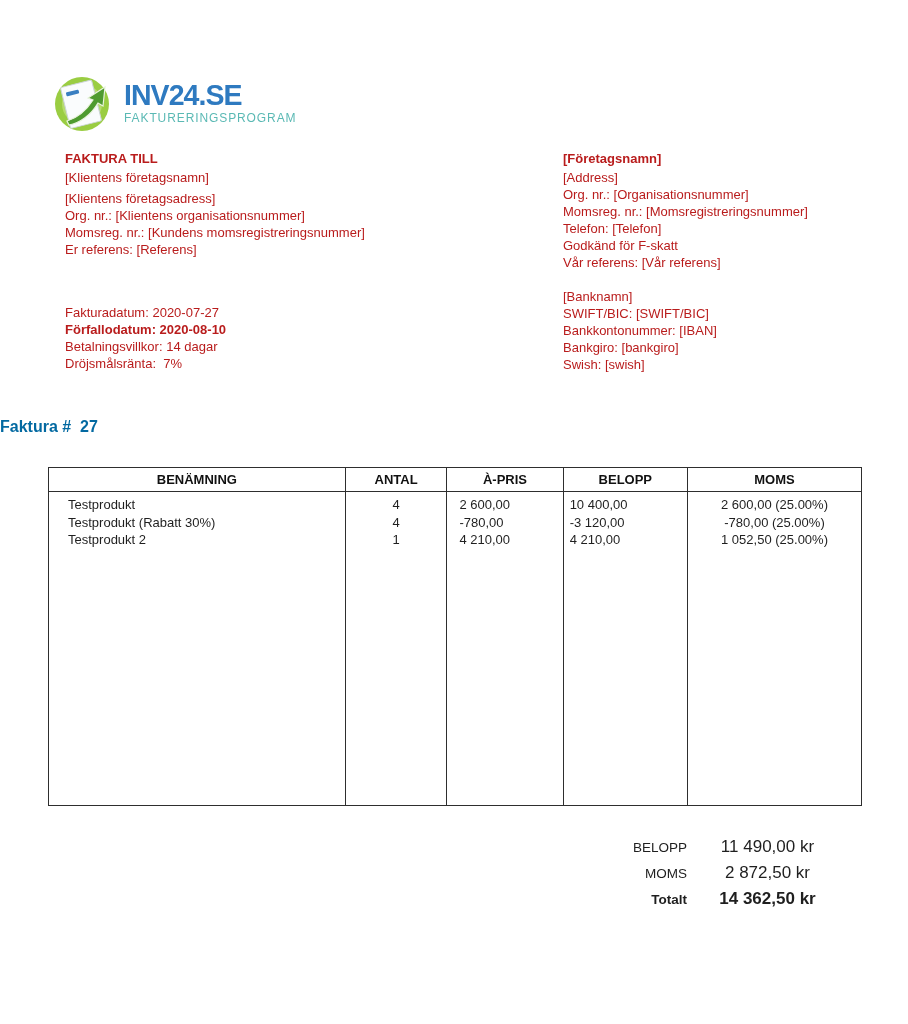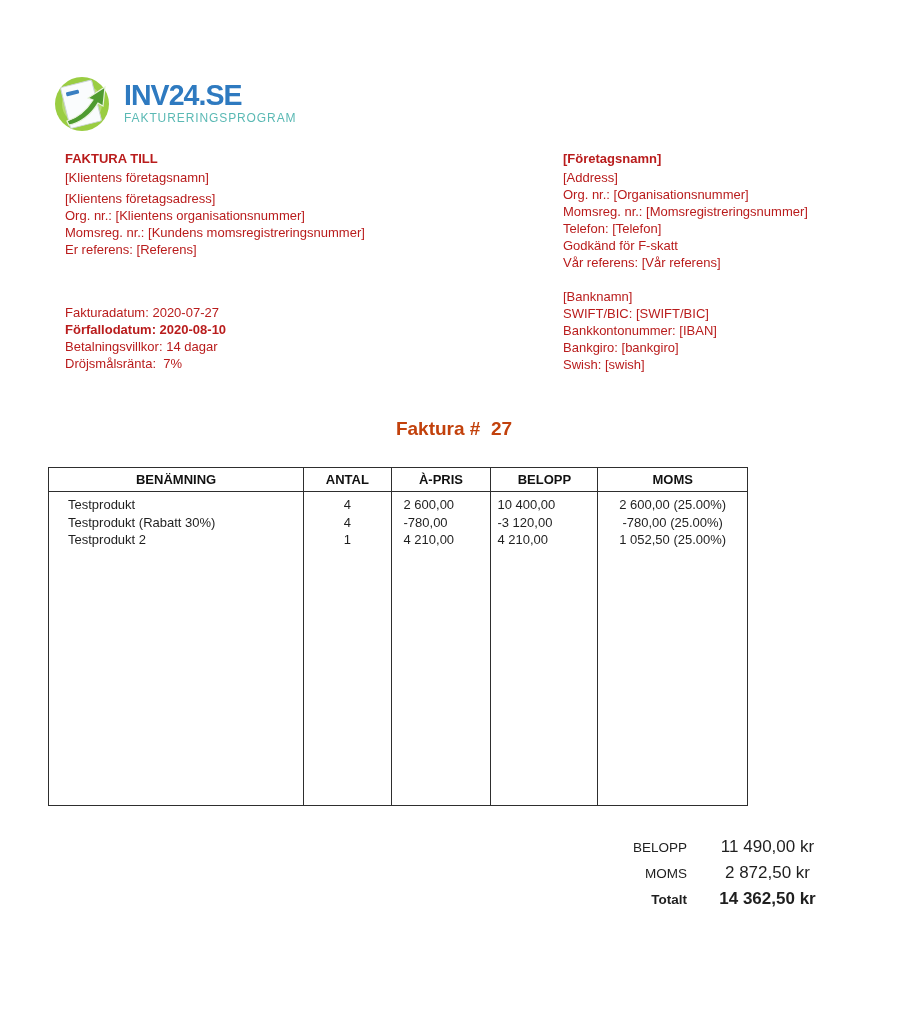--- a/index.html
+++ b/index.html
@@ -35,27 +35,27 @@
   .gap-after { margin-bottom: 4px; }
   .bill-to   { left: 65px;  top: 150px; width: 360px; }
   .company   { left: 563px; top: 150px; width: 330px; }
   .terms     { left: 65px;  top: 304px; width: 330px; }
   .bank      { left: 563px; top: 288px; width: 330px; }
   .bold-line { font-weight: bold; }
 
   
   .invoice-title {
     position: absolute; left: 0; top: 418px; width: 100%;
-    text-align: center; font-size: 19px; font-weight: bold;
-    white-space: pre; color: #c2410c;
+    text-align: left; font-size: 16px; font-weight: bold;
+    white-space: pre; color: #0369a1;
   }
 
   
   .items-table {
-    position: absolute; left: 48px; top: 467px; width: 700px;
+    position: absolute; left: 48px; top: 467px; width: 814px;
     border-collapse: collapse; table-layout: fixed;
   }
   .items-table th, .items-table td { border: 1.5px solid #2e2e2e; }
   .items-table th {
     height: 24px; font-size: 13px; font-weight: bold;
     text-align: center; padding: 0; color: #111;
   }
   .items-table td {
     height: 314px; vertical-align: top;
     padding: 4px 0 0 0; font-size: 13px; line-height: 17.5px;

